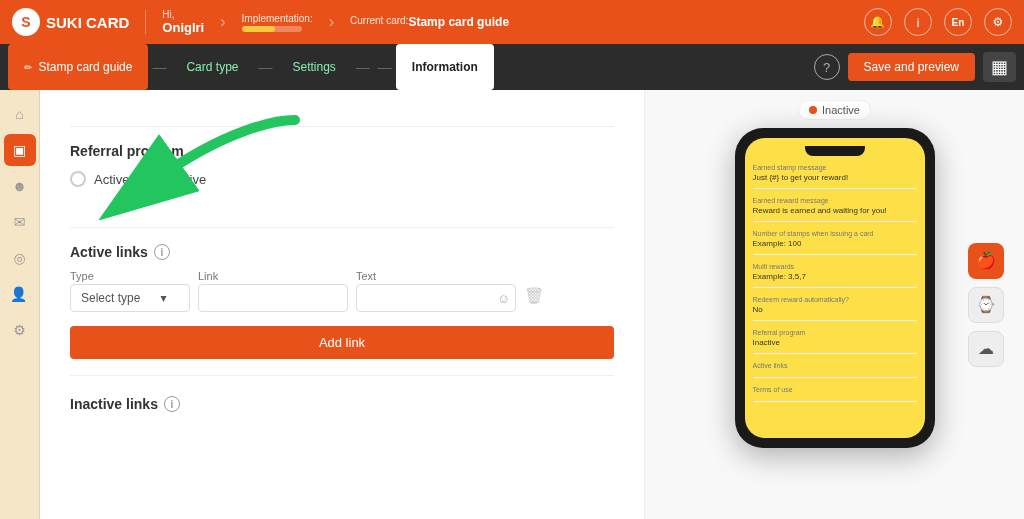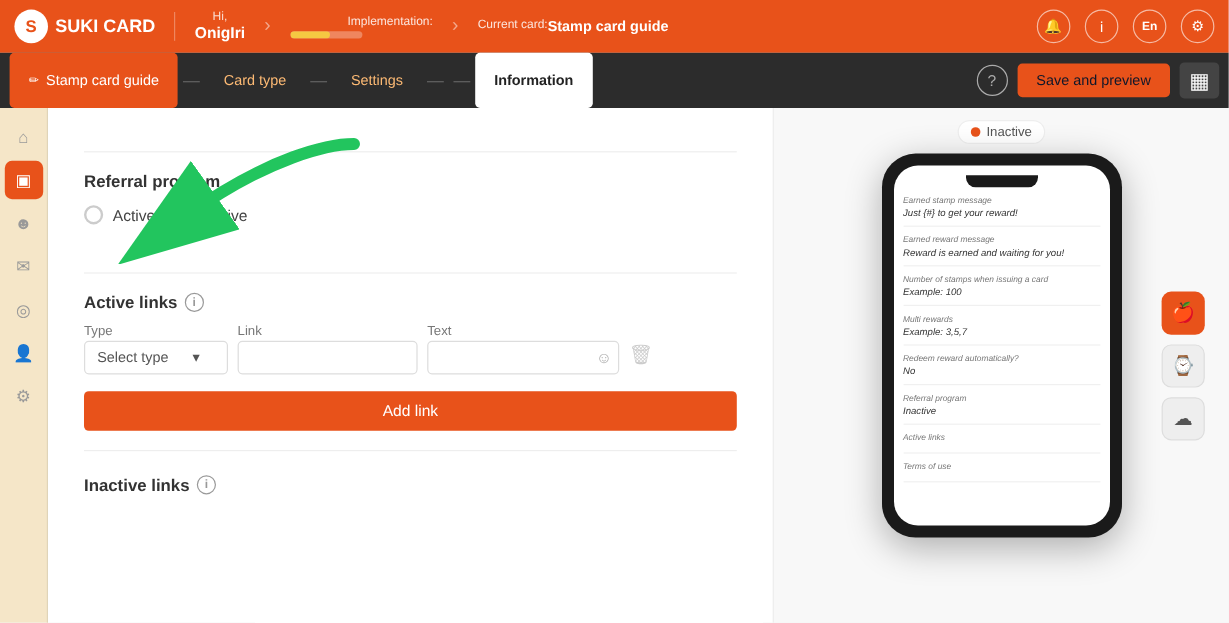--- a/index.html
+++ b/index.html
@@ -33,33 +33,33 @@
       justify-content: center;
       color: #e8521a;
       font-weight: 900;
       font-size: 14px;
     }
     .topbar-user {
       display: flex;
       flex-direction: column;
       font-size: 11px;
     }
-    .topbar-user .hi { opacity: 0.8; font-size: 10px; text-align: center; }
+    .topbar-user .hi { opacity: 0.8; font-size: 10px; }
     .topbar-user .name { font-weight: 600; font-size: 13px; }
     .topbar-divider {
       width: 1px;
       height: 24px;
       background: rgba(255,255,255,0.3);
     }
     .topbar-impl {
       display: flex;
       flex-direction: column;
       font-size: 10px;
     }
-    .topbar-impl .label { opacity: 0.85; margin-left: 48px; }
+    .topbar-impl .label { opacity: 0.85; }
     .impl-bar {
       width: 60px;
       height: 6px;
       background: rgba(255,255,255,0.3);
       border-radius: 3px;
       margin-top: 2px;
       overflow: hidden;
     }
     .impl-bar-fill {
       width: 55%;
@@ -99,21 +99,21 @@
       display: flex;
       align-items: center;
       padding: 0 8px;
       gap: 0;
     }
     .wizard-step {
       display: flex;
       align-items: center;
       height: 100%;
       padding: 0 16px;
-      color: #fdba74;
+      color: #86efac;
       font-size: 12px;
       cursor: pointer;
       position: relative;
       white-space: nowrap;
     }
     .wizard-step.active {
       background: #e8521a;
       color: white;
       border-radius: 4px;
     }
@@ -129,21 +129,21 @@
       padding: 0 4px;
     }
     .wizard-right {
       margin-left: auto;
       display: flex;
       align-items: center;
       gap: 8px;
     }
     .btn-save {
       background: #e8521a;
-      color: #0f172a;
+      color: #ffffff;
       border: none;
       border-radius: 4px;
       padding: 7px 16px;
       font-size: 12px;
       cursor: pointer;
       font-weight: 500;
     }
     .qr-box {
       background: #444;
       color: white;
@@ -370,26 +370,25 @@
     
     .phone-mockup {
       width: 200px;
       background: #1a1a1a;
       border-radius: 28px;
       padding: 10px;
       position: relative;
       box-shadow: 0 8px 30px rgba(0,0,0,0.3);
     }
     .phone-screen {
-      background: #ffffff;
+      background: #fde047;
       border-radius: 20px;
       overflow: hidden;
       min-height: 300px;
       padding: 8px;
-      font-style: italic;
     }
     .phone-notch {
       width: 60px;
       height: 10px;
       background: #1a1a1a;
       border-radius: 0 0 8px 8px;
       margin: 0 auto 8px;
     }
     .phone-row {
       margin-bottom: 8px;

